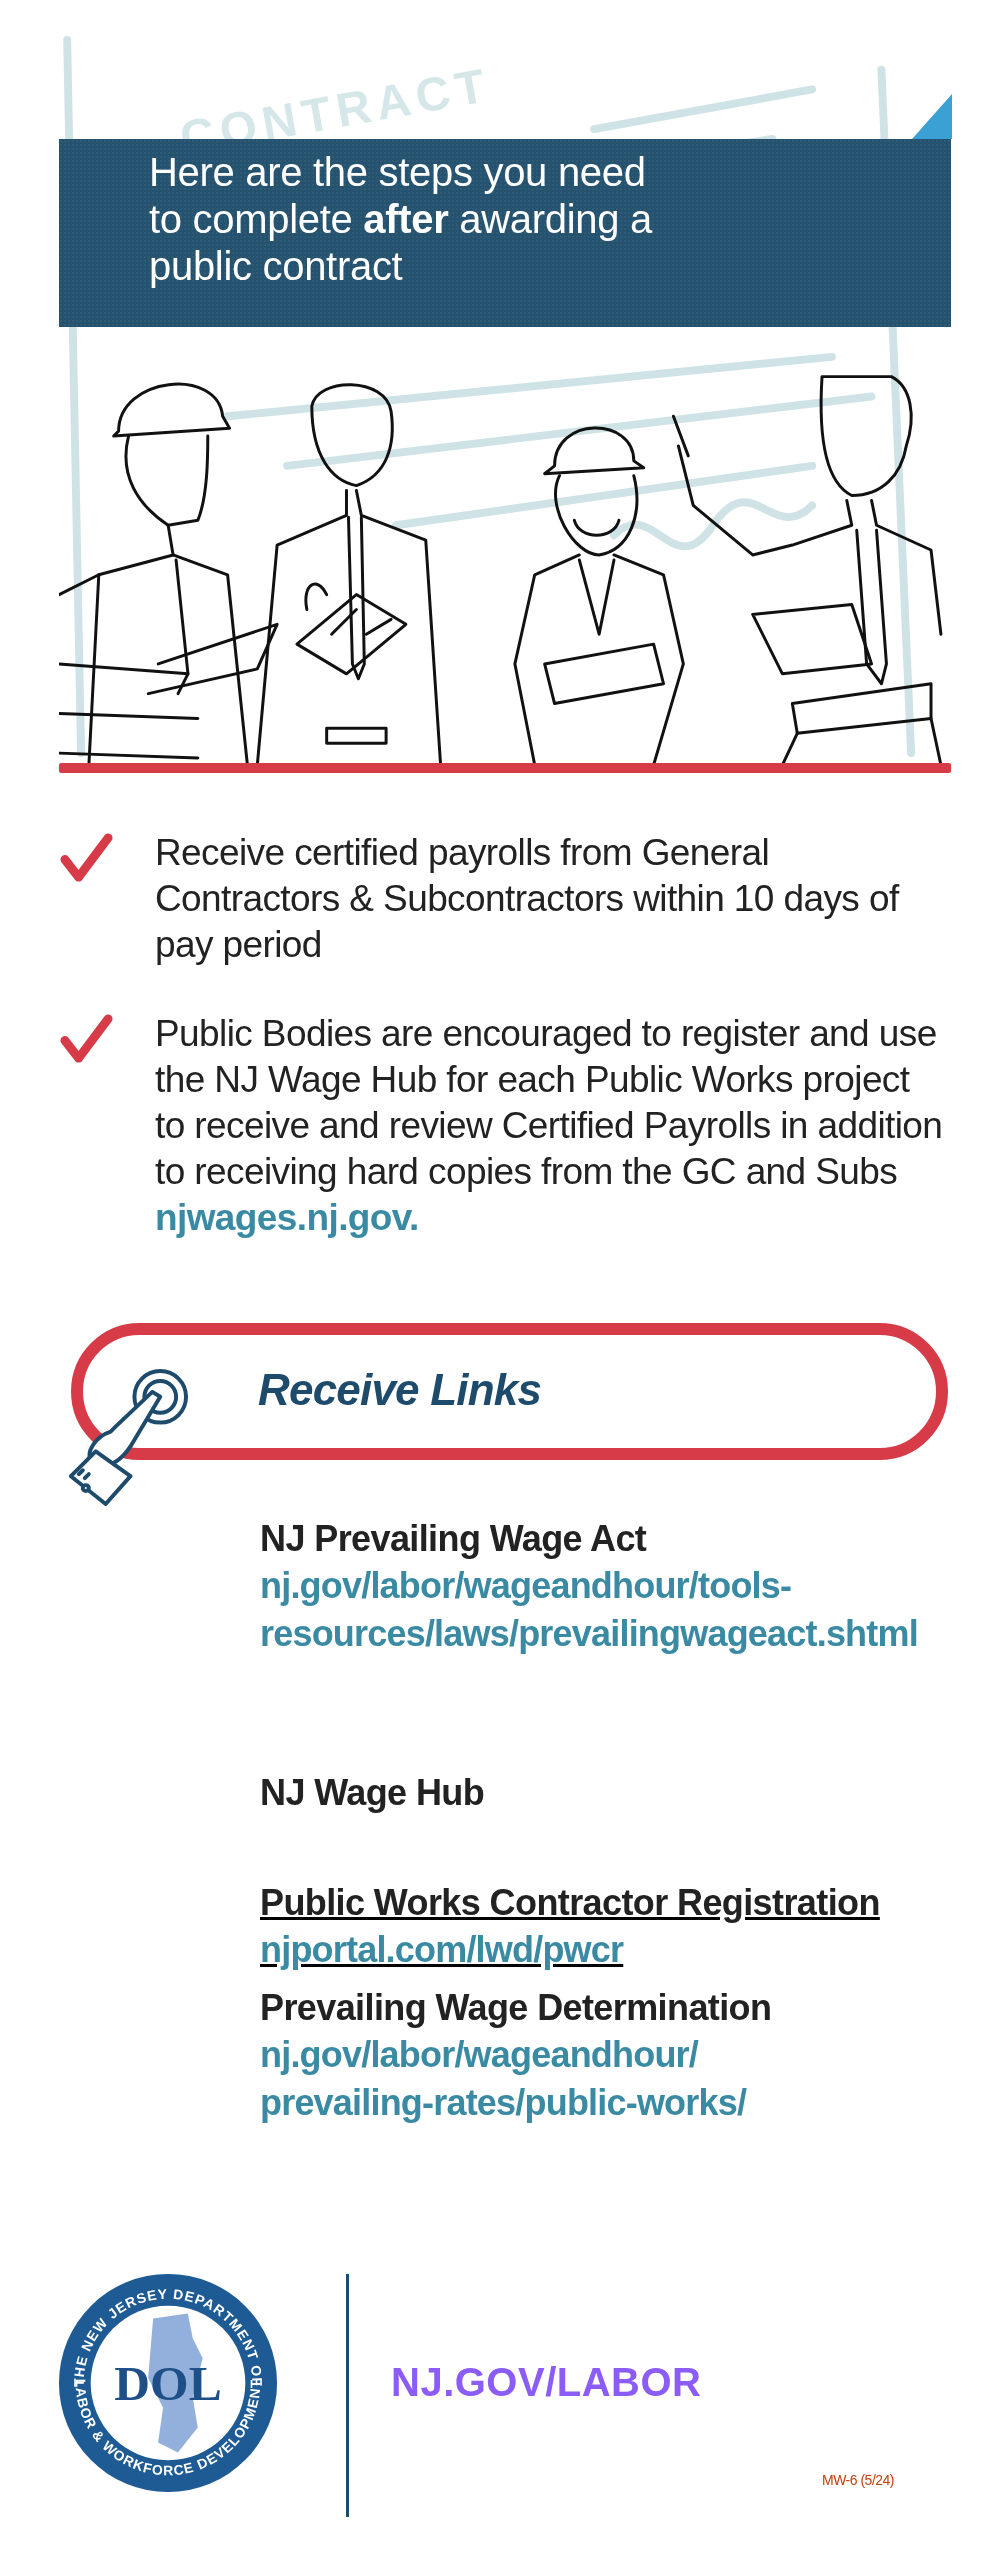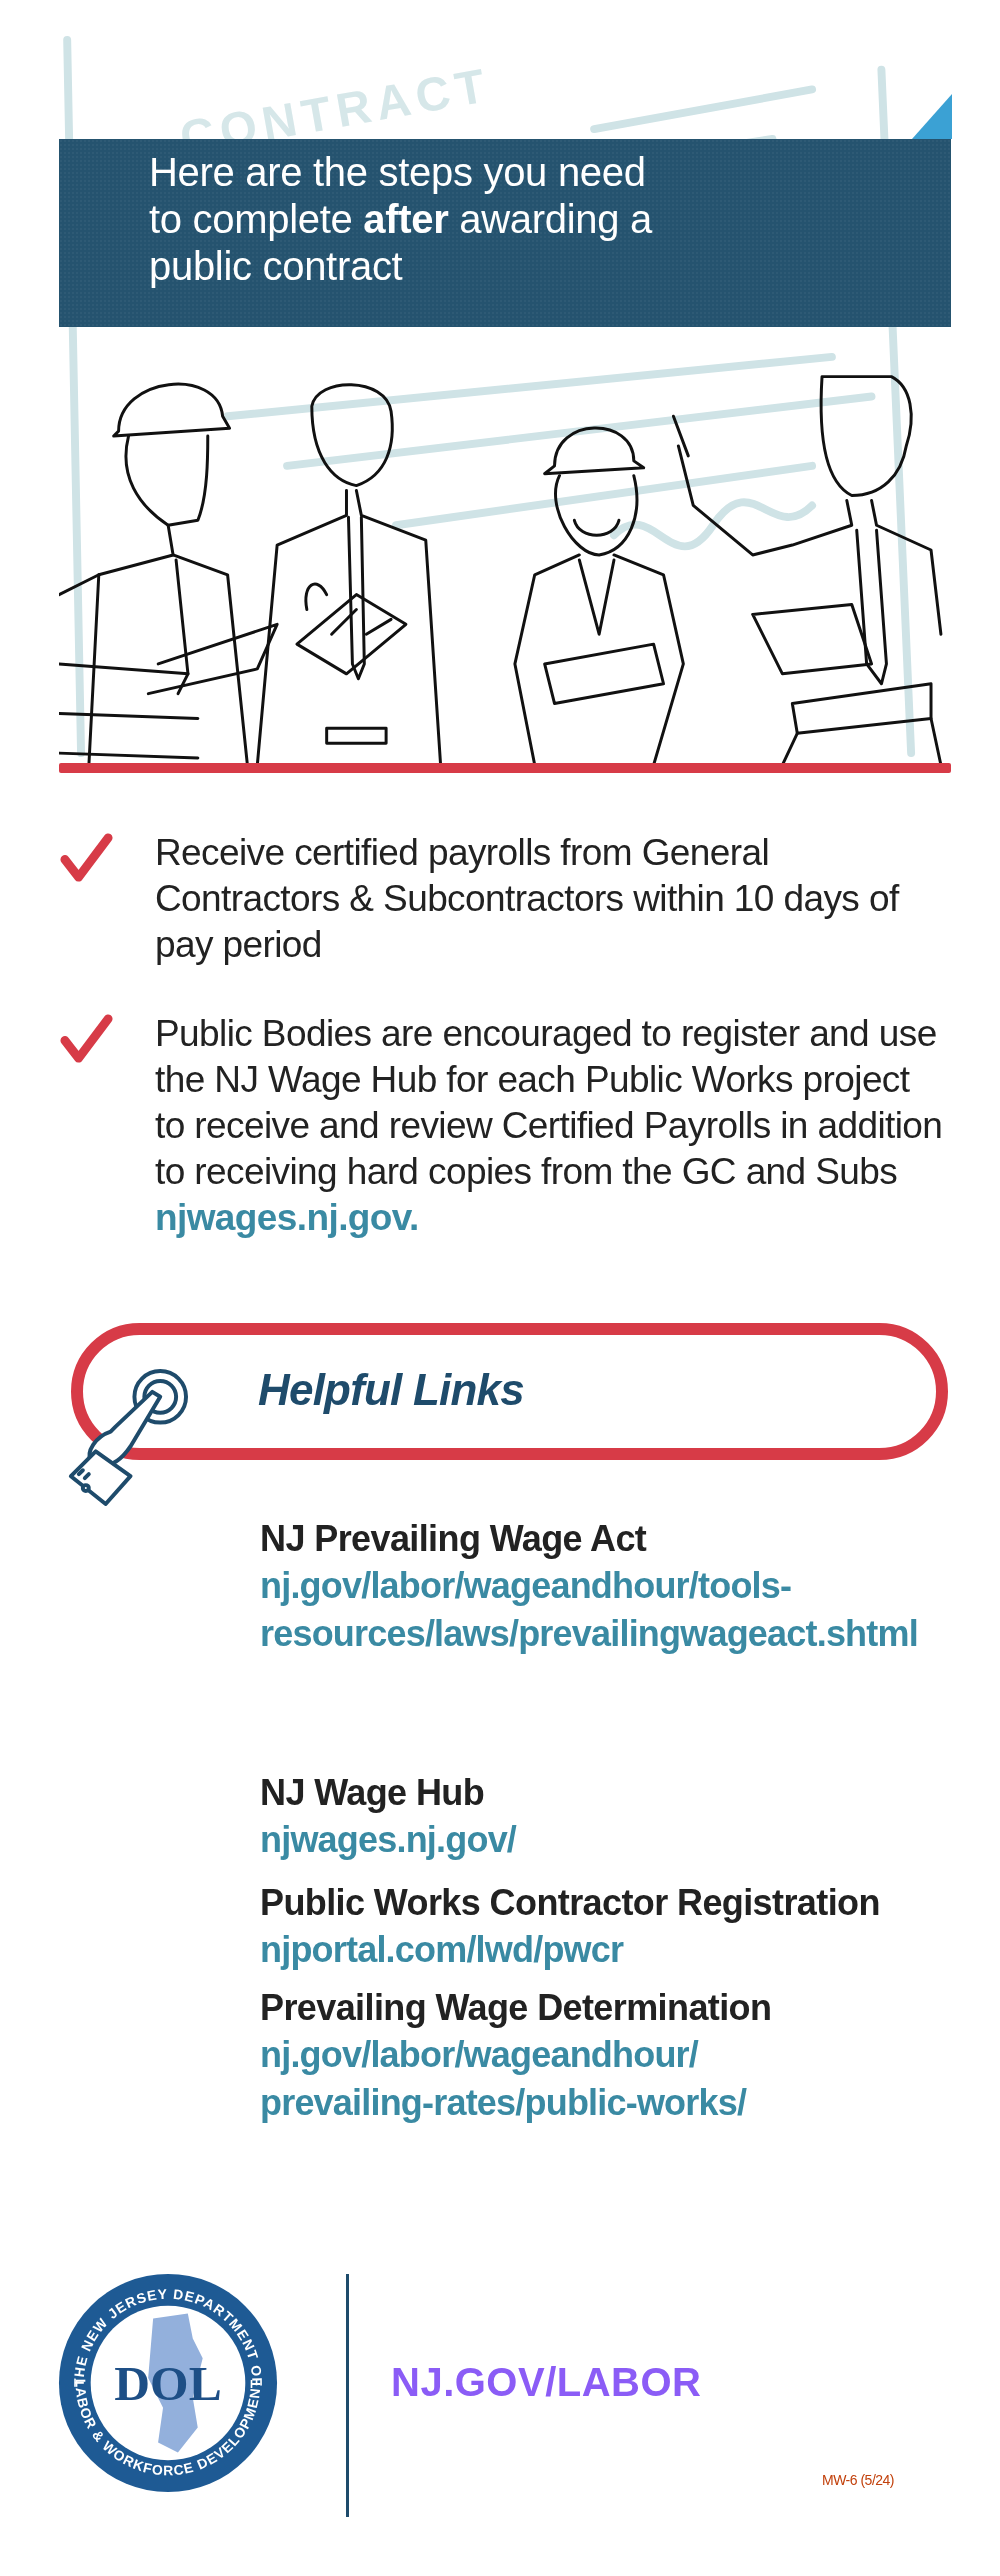--- a/index.html
+++ b/index.html
@@ -127,34 +127,33 @@
 <svg class="abs hand" viewBox="0 0 130 140">
   <g fill="#fff" stroke="#1e4b6b" stroke-width="4" stroke-linecap="round" stroke-linejoin="round">
     <circle cx="100" cy="30" r="26" fill="none"></circle>
     <circle cx="100" cy="30" r="16" fill="none"></circle>
     <path d="M100 30 L 70 80 C 60 95, 50 100, 40 100 L 30 95 C 25 85, 35 70, 50 65 L 55 60 L 92 25 Z"></path>
     <path d="M10 110 L 35 85 L 70 110 L 45 138 Z"></path>
     <circle cx="25" cy="122" r="3"></circle>
     <path d="M18 108 L 22 104 M 24 112 L 28 108"></path>
   </g>
 </svg>
-<div class="abs pill-title">Helpful Links</div>
+<div class="abs pill-title">Receive Links</div>
 
 <div class="abs link-block" style="top:1516px;">
   <div class="link-title">NJ Prevailing Wage Act</div>
   <a class="link-url">nj.gov/labor/wageandhour/tools-</a>
   <a class="link-url">resources/laws/prevailingwageact.shtml</a>
 </div>
 
 <div class="abs link-block" style="top:1722px;margin-top:48px;">
   <div class="link-title">NJ Wage Hub</div>
-  <a class="link-url">njwages.nj.gov/</a>
 </div>
 
-<div class="abs link-block" style="top:1880px;">
+<div class="abs link-block" style="top:1880px;text-decoration:underline;">
   <div class="link-title">Public Works Contractor Registration</div>
   <a class="link-url">njportal.com/lwd/pwcr</a>
 </div>
 
 <div class="abs link-block" style="top:1977px;margin-top:8px;">
   <div class="link-title">Prevailing Wage Determination</div>
   <a class="link-url">nj.gov/labor/wageandhour/</a>
   <a class="link-url">prevailing-rates/public-works/</a>
 </div>
 

